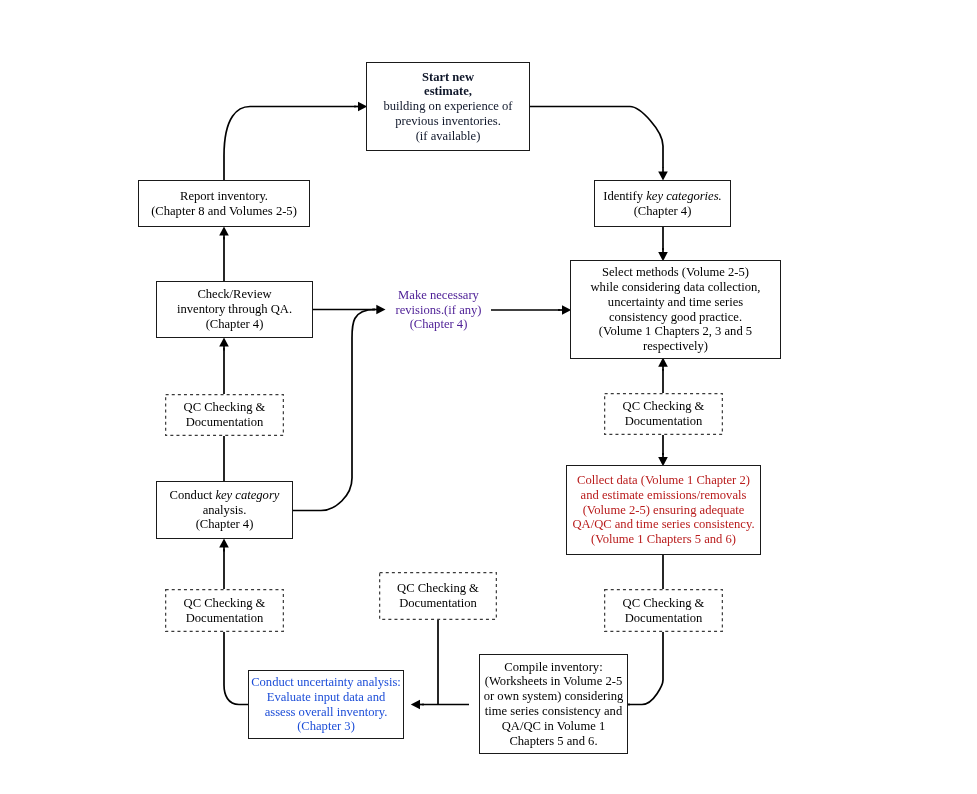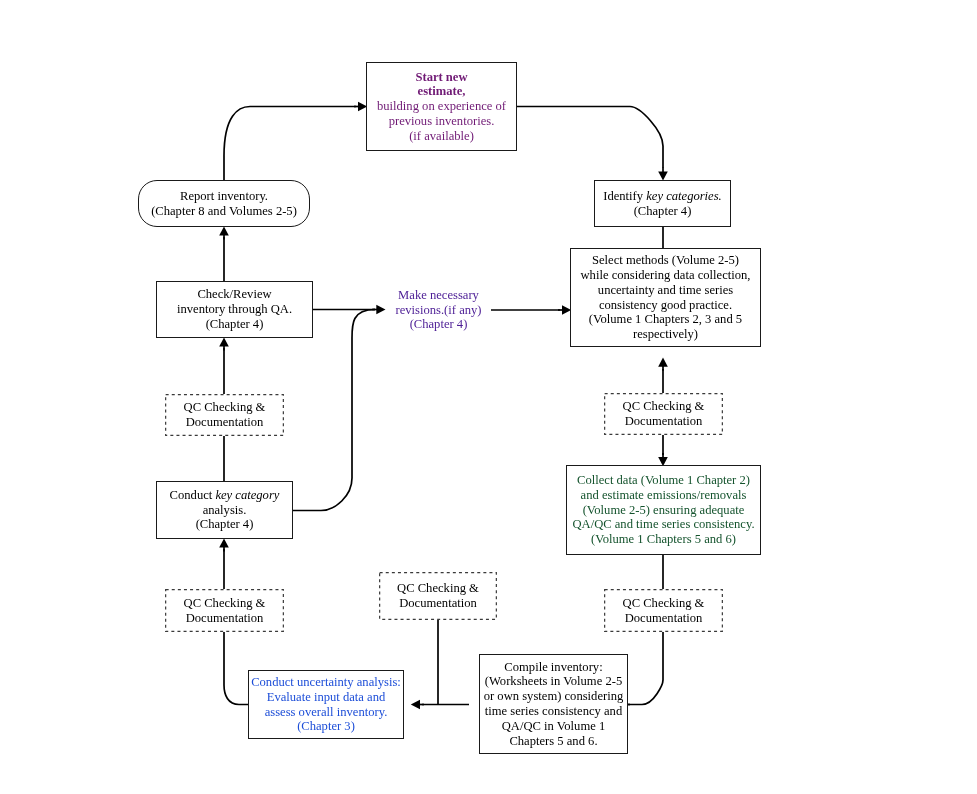--- a/index.html
+++ b/index.html
@@ -65,30 +65,30 @@
       <path d="M224,281 L224,237" fill="none" stroke="#000000" stroke-width="1.7" stroke-linecap="butt"></path>
       <path d="M224,239.6 L224,234.6" stroke="#000000" stroke-width="1.7" fill="none"></path>
       <polygon points="224,226.4 219.2,235.6 228.8,235.6" fill="#000000"></polygon>
       <rect x="165.65" y="394.65" width="117.7" height="40.7" fill="none" stroke="#3a3a3a" stroke-width="1.2" stroke-dasharray="3 3.1"></rect>
       <rect x="604.65" y="393.65" width="117.7" height="40.7" fill="none" stroke="#3a3a3a" stroke-width="1.2" stroke-dasharray="3 3.1"></rect>
       <rect x="165.65" y="589.65" width="117.7" height="41.7" fill="none" stroke="#3a3a3a" stroke-width="1.2" stroke-dasharray="3 3.1"></rect>
       <rect x="379.65" y="572.65" width="116.7" height="46.7" fill="none" stroke="#3a3a3a" stroke-width="1.2" stroke-dasharray="3 3.1"></rect>
       <rect x="604.65" y="589.65" width="117.7" height="41.7" fill="none" stroke="#3a3a3a" stroke-width="1.2" stroke-dasharray="3 3.1"></rect>
     </svg>
   <div id="nodes">
-      <div class="node solid" style="border-color: rgb(26, 26, 26); color: #701a75; left: 366px; top: 62px; width: 151px; height: 89px;">
+      <div class="node solid" style="border-color: rgb(26, 26, 26); color: #0f172a; left: 366px; top: 62px; width: 164px; height: 89px;">
         <div class="txt">
           <span class="ln"><strong>Start new</strong></span>
           <span class="ln"><strong>estimate,</strong></span>
           <span class="ln"><span>building on experience of</span></span>
           <span class="ln"><span>previous inventories.</span></span>
           <span class="ln"><span>(if available)</span></span>
         </div>
       </div>
-      <div class="node solid" style="border-color: rgb(26, 26, 26); color: rgb(0, 0, 0); left: 138px; top: 180px; width: 172px; height: 47px; border-radius: 19px;">
+      <div class="node solid" style="border-color: rgb(26, 26, 26); color: rgb(0, 0, 0); left: 138px; top: 180px; width: 172px; height: 47px;">
         <div class="txt">
           <span class="ln"><span>Report inventory.</span></span>
           <span class="ln"><span>(Chapter 8 and Volumes 2-5)</span></span>
         </div>
       </div>
       <div class="node solid" style="border-color: rgb(26, 26, 26); color: rgb(0, 0, 0); left: 594px; top: 180px; width: 137px; height: 47px;">
         <div class="txt">
           <span class="ln"><span>Identify </span><em>key categories.</em></span>
           <span class="ln"><span>(Chapter 4)</span></span>
         </div>
@@ -100,21 +100,21 @@
           <span class="ln"><span>(Chapter 4)</span></span>
         </div>
       </div>
       <div class="node plain" style="color: #4c1d95; left: 386px; top: 285px; width: 105px; height: 50px;">
         <div class="txt">
           <span class="ln"><span>Make necessary</span></span>
           <span class="ln"><span>revisions.(if any)</span></span>
           <span class="ln"><span>(Chapter 4)</span></span>
         </div>
       </div>
-      <div class="node solid" style="border-color: rgb(26, 26, 26); color: rgb(0, 0, 0); left: 570px; top: 248px; width: 191px; height: 99px;">
+      <div class="node solid" style="border-color: rgb(26, 26, 26); color: rgb(0, 0, 0); left: 570px; top: 260px; width: 211px; height: 99px;">
         <div class="txt">
           <span class="ln"><span>Select methods (Volume 2-5)</span></span>
           <span class="ln"><span>while considering data collection,</span></span>
           <span class="ln"><span>uncertainty and time series</span></span>
           <span class="ln"><span>consistency good practice.</span></span>
           <span class="ln"><span>(Volume 1 Chapters 2, 3 and 5</span></span>
           <span class="ln"><span>respectively)</span></span>
         </div>
       </div>
       <div class="node dashed" style="color: rgb(0, 0, 0); left: 165px; top: 394px; width: 119px; height: 42px;">
@@ -129,21 +129,21 @@
           <span class="ln"><span>Documentation</span></span>
         </div>
       </div>
       <div class="node solid" style="border-color: rgb(26, 26, 26); color: rgb(0, 0, 0); left: 156px; top: 481px; width: 137px; height: 58px;">
         <div class="txt">
           <span class="ln"><span>Conduct </span><em>key category</em></span>
           <span class="ln"><span>analysis.</span></span>
           <span class="ln"><span>(Chapter 4)</span></span>
         </div>
       </div>
-      <div class="node solid" style="border-color: rgb(26, 26, 26); color: #14532d; left: 566px; top: 465px; width: 195px; height: 90px;">
+      <div class="node solid" style="border-color: rgb(26, 26, 26); color: #b91c1c; left: 566px; top: 465px; width: 195px; height: 90px;">
         <div class="txt">
           <span class="ln"><span>Collect data (Volume 1 Chapter 2)</span></span>
           <span class="ln"><span>and estimate emissions/removals</span></span>
           <span class="ln"><span>(Volume 2-5) ensuring adequate</span></span>
           <span class="ln"><span>QA/QC and time series consistency.</span></span>
           <span class="ln"><span>(Volume 1 Chapters 5 and 6)</span></span>
         </div>
       </div>
       <div class="node dashed" style="color: rgb(0, 0, 0); left: 165px; top: 589px; width: 119px; height: 43px;">
         <div class="txt">

